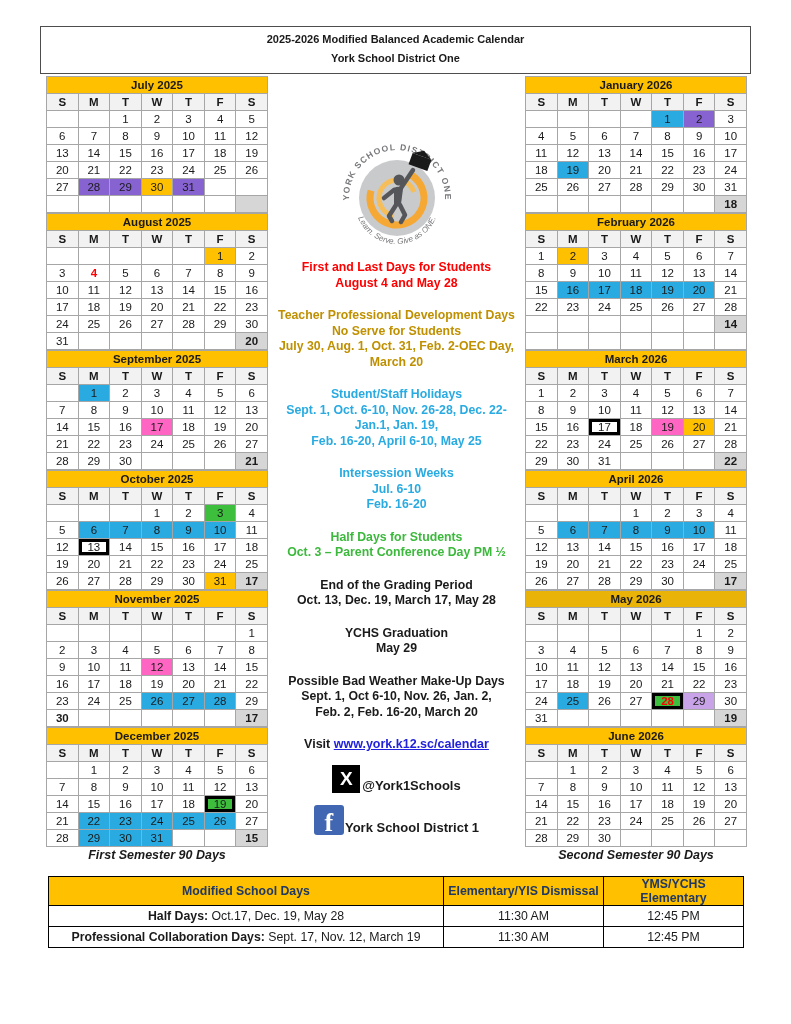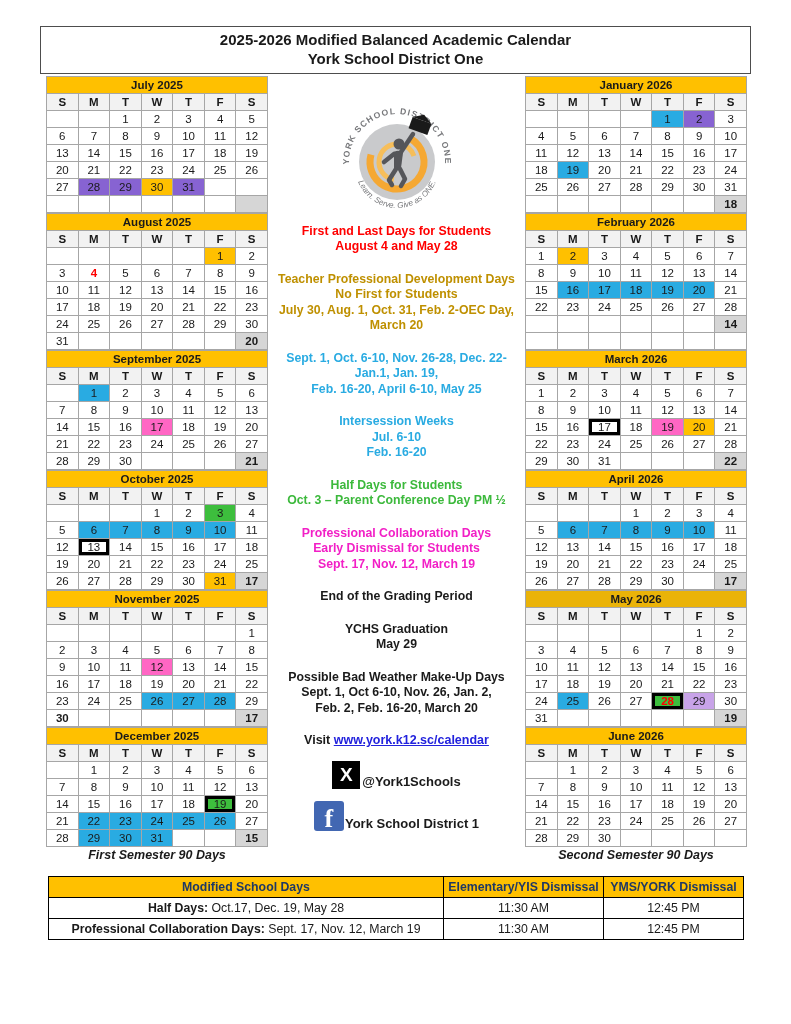--- a/index.html
+++ b/index.html
@@ -6,25 +6,25 @@
   html,body { margin:0; padding:0; }
   body {
     width:791px; height:1024px; background:#ffffff; overflow:hidden;
     font-family:"Liberation Sans", sans-serif; color:#1a1a1a;
   }
   .page { width:791px; height:1024px; position:relative; padding-top:26px; }
 
   
   .title-box {
     margin:0 40px; border:1px solid #4d4d4d; padding:3px 0 5px 0;
-    text-align:center; font-weight:bold; font-size:15px; line-height:19px;
+    text-align:center; font-weight:bold; font-size:11px; line-height:19px;
   }
 
   
-  .columns { display:flex; margin:2px 44px 0 46px; align-items:center; }
+  .columns { display:flex; margin:2px 44px 0 46px; align-items:flex-end; }
   .months-col { width:222px; flex:0 0 222px; }
   .center-col { flex:1 1 auto; padding:0 8px; text-align:center; }
 
   
   table.month { border-collapse:collapse; width:222px; table-layout:fixed; }
   table.month td, table.month th {
     border:1px solid #a6a6a6; height:17px; padding:0;
     text-align:center; font-size:11.5px; overflow:hidden;
   }
   td.mtitle { font-weight:bold; font-size:12.5px; height:19px; border-color:#8a8a8a; }
@@ -501,45 +501,42 @@
         </svg>
       </div>
 
       <div id="info-blocks">
           <div class="info-block" style="color: rgb(255, 0, 0);">
             <div>First and Last Days for Students</div>
             <div>August 4 and May 28</div>
           </div>
           <div class="info-block" style="color: rgb(191, 144, 0);">
             <div>Teacher Professional Development Days</div>
-            <div>No First for Students</div>
+            <div>No Serve for Students</div>
             <div>July 30, Aug. 1, Oct. 31, Feb. 2-OEC Day,</div>
             <div>March 20</div>
           </div>
           <div class="info-block" style="color: rgb(41, 171, 226);">
+            <div>Student/Staff Holidays</div>
             <div>Sept. 1, Oct. 6-10, Nov. 26-28, Dec. 22-</div>
             <div>Jan.1, Jan. 19,</div>
             <div>Feb. 16-20, April 6-10, May 25</div>
           </div>
           <div class="info-block" style="color: rgb(41, 171, 226);">
             <div>Intersession Weeks</div>
             <div>Jul. 6-10</div>
             <div>Feb. 16-20</div>
           </div>
           <div class="info-block" style="color: rgb(60, 185, 60);">
             <div>Half Days for Students</div>
             <div>Oct. 3 – Parent Conference Day PM ½</div>
           </div>
-          <div class="info-block" style="color: rgb(242, 31, 198);">
-            <div>Professional Collaboration Days</div>
-            <div>Early Dismissal for Students</div>
-            <div>Sept. 17, Nov. 12, March 19</div>
-          </div>
           <div class="info-block" style="color: rgb(26, 26, 26);">
             <div>End of the Grading Period</div>
+            <div>Oct. 13, Dec. 19, March 17, May 28</div>
           </div>
           <div class="info-block" style="color: rgb(26, 26, 26);">
             <div>YCHS Graduation</div>
             <div>May 29</div>
           </div>
           <div class="info-block" style="color: rgb(26, 26, 26);">
             <div>Possible Bad Weather Make-Up Days</div>
             <div>Sept. 1, Oct 6-10, Nov. 26, Jan. 2,</div>
             <div>Feb. 2, Feb. 16-20, March 20</div>
           </div>
@@ -965,21 +962,21 @@
   <table class="dismissal">
     <colgroup>
         <col style="width:395px">
         <col style="width:160px">
         <col style="width:140px">
       </colgroup>
     <thead>
         <tr id="dismissal-head">
           <th style="background:#FFC000;color:#1F3864">Modified School Days</th>
           <th style="background:#FFC000;color:#1F3864">Elementary/YIS Dismissal</th>
-          <th style="background:#FFC000;color:#1F3864">YMS/YORK Dismissal</th>
+          <th style="background:#FFC000;color:#1F3864">YMS/YCHS Elementary</th>
         </tr>
       </thead>
     <tbody id="dismissal-body">
         <tr>
           <td><span class="lbl-bold">Half Days:</span> Oct.17, Dec. 19, May 28</td>
           <td>11:30 AM</td>
           <td>12:45 PM</td>
         </tr>
         <tr>
           <td><span class="lbl-bold">Professional Collaboration Days:</span> Sept. 17, Nov. 12, March 19</td>

